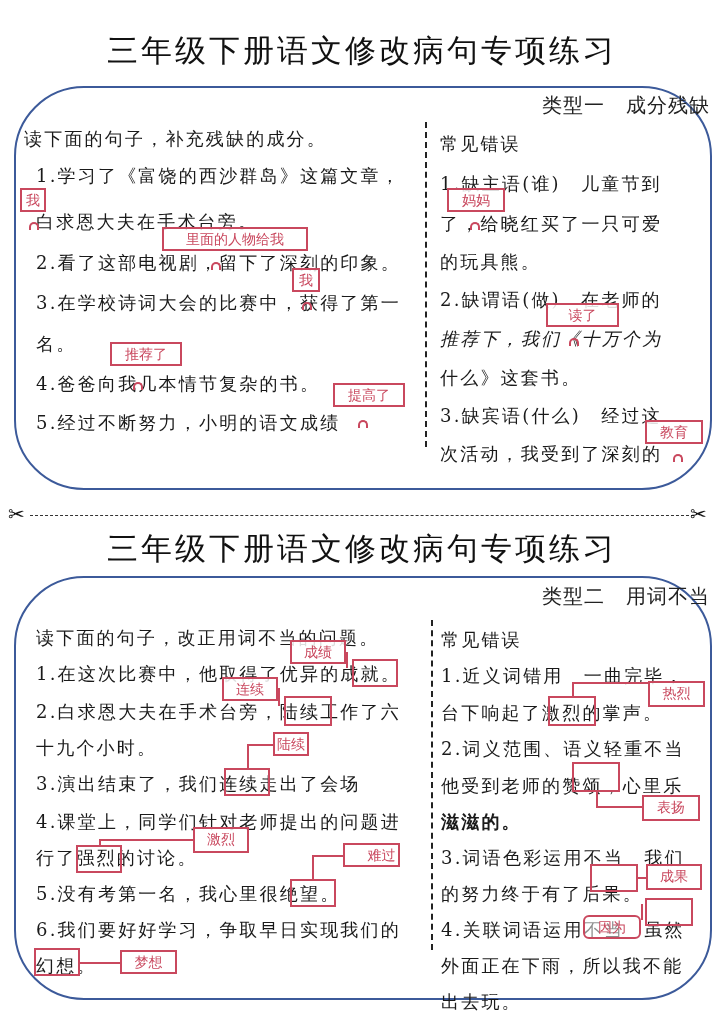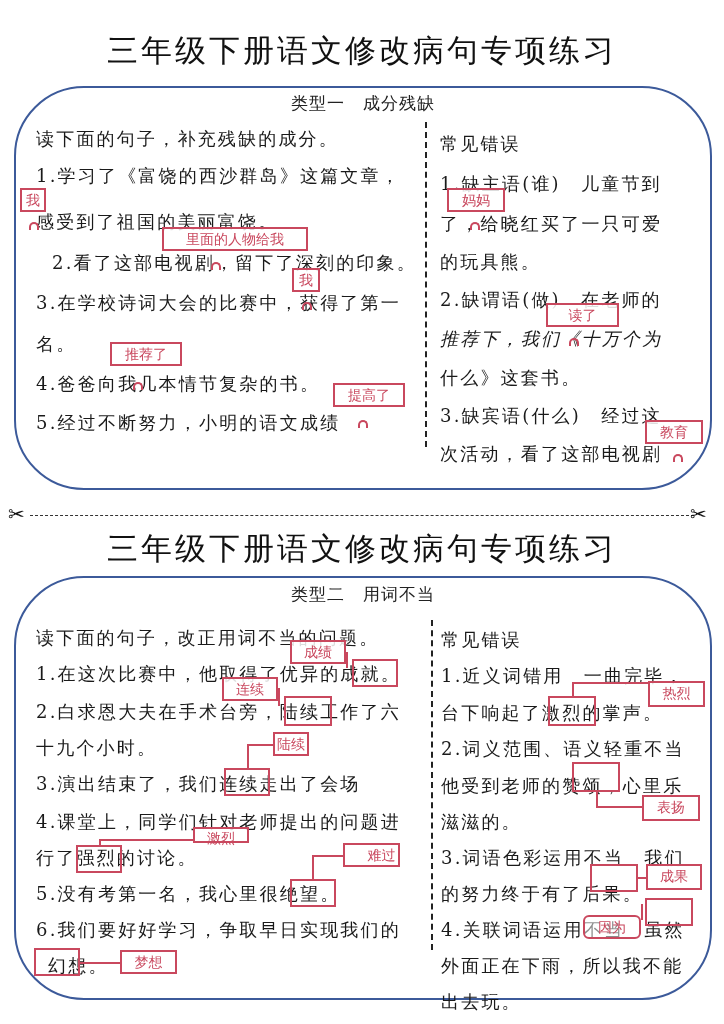--- a/index.html
+++ b/index.html
@@ -2,45 +2,45 @@
 <html><head>
 <meta charset="utf-8">
 <style>
   html, body { margin:0; padding:0; background:#ffffff; }
   body { width:724px; height:1024px; position:relative; overflow:hidden;
          font-family:"DejaVu Serif","Liberation Serif",serif; color:#1a1a1a; }
   .title { position:absolute; left:0; width:724px; text-align:center;
            font-size:31px; letter-spacing:3px; color:#111; }
   .panel { position:absolute; left:14px; width:698px; border:2.5px solid #3c5a9a;
            border-radius:70px 70px 70px 70px; box-sizing:border-box; }
-  .subtitle { position:absolute; left:0; width:100%; text-align:center; font-size:17px; color:#222; letter-spacing:1px; }
+  .subtitle { position:absolute; left:0; width:100%; text-align:right; font-size:20px; color:#222; letter-spacing:1px; }
   .divider { position:absolute; border-left:2px dashed #222; }
   .line { position:absolute; font-size:18px; letter-spacing:2.2px; white-space:nowrap; color:#1a1a1a; }
   .ann { position:absolute; border:2px solid #c9485e; color:#c9485e; font-size:14px;
          background:rgba(255,255,255,0.85); text-align:center; box-sizing:border-box; line-height:20px; white-space:nowrap; }
   .box { position:absolute; border:2px solid #c9485e; box-sizing:border-box; }
   .conn { position:absolute; background:#c9485e; }
   .caret { position:absolute; width:10px; height:8px; border:2px solid #c9485e; border-bottom:none; border-radius:6px 6px 0 0; box-sizing:border-box; }
   .cutline { position:absolute; left:30px; width:664px; top:515px; border-top:1.5px dashed #333; }
   .scissors { position:absolute; font-size:20px; color:#111; top:502px; }
 </style>
 </head>
 <body>
 
 <div class="title" style="top:30px;">三年级下册语文修改病句专项练习</div>
 
 <div class="panel" style="top:86px;height:404px;">
   <div class="subtitle" style="top:4px;">类型一　成分残缺</div>
 </div>
 <div class="divider" style="left:425px;top:122px;height:325px;"></div>
 
-<div class="line" style="left:36px;top:127px;">读下面的句子，补充残缺的成分。</div>
+<div class="line" style="left:24px;top:127px;">读下面的句子，补充残缺的成分。</div>
 <div class="line" style="left:36px;top:164px;text-align:right;">1.学习了《富饶的西沙群岛》这篇文章，</div>
-<div class="line" style="left:36px;top:210px;">感受到了祖国的美丽富饶。</div>
-<div class="line" style="left:52px;top:251px;">2.看了这部电视剧，留下了深刻的印象。</div>
+<div class="line" style="left:36px;top:210px;">白求恩大夫在手术台旁。</div>
+<div class="line" style="left:36px;top:251px;">2.看了这部电视剧，留下了深刻的印象。</div>
 <div class="line" style="left:36px;top:291px;">3.在学校诗词大会的比赛中，获得了第一</div>
 <div class="line" style="left:36px;top:332px;">名。</div>
 <div class="line" style="left:36px;top:372px;">4.爸爸向我几本情节复杂的书。</div>
 <div class="line" style="left:36px;top:411px;">5.经过不断努力，小明的语文成绩</div>
 
 <div class="ann" style="left:20px;top:188px;width:26px;height:24px;">我</div>
 <div class="caret" style="left:29px;top:222px;"></div>
 <div class="ann" style="left:162px;top:227px;width:146px;height:24px;">里面的人物给我</div>
 <div class="caret" style="left:211px;top:262px;"></div>
 <div class="ann" style="left:292px;top:268px;width:28px;height:24px;">我</div>
@@ -51,21 +51,21 @@
 <div class="caret" style="left:358px;top:420px;"></div>
 
 <div class="line" style="left:440px;top:132px;">常见错误</div>
 <div class="line" style="left:440px;top:172px;">1.缺主语(谁)　儿童节到</div>
 <div class="line" style="left:440px;top:212px;">了，给晓红买了一只可爱</div>
 <div class="line" style="left:440px;top:250px;">的玩具熊。</div>
 <div class="line" style="left:440px;top:288px;">2.缺谓语(做)　在老师的</div>
 <div class="line" style="left:440px;top:327px;font-style:italic;">推荐下，我们《十万个为</div>
 <div class="line" style="left:440px;top:366px;">什么》这套书。</div>
 <div class="line" style="left:440px;top:404px;">3.缺宾语(什么)　经过这</div>
-<div class="line" style="left:440px;top:442px;">次活动，看了这部电视剧</div>
+<div class="line" style="left:440px;top:442px;">次活动，我受到了深刻的</div>
 
 <div class="ann" style="left:447px;top:188px;width:58px;height:24px;">妈妈</div>
 <div class="caret" style="left:470px;top:222px;"></div>
 <div class="ann" style="left:546px;top:303px;width:73px;height:24px;">读了</div>
 <div class="caret" style="left:569px;top:338px;"></div>
 <div class="ann" style="left:645px;top:420px;width:58px;height:24px;">教育</div>
 <div class="caret" style="left:673px;top:454px;"></div>
 
 <div class="scissors" style="left:8px;">✂</div>
 <div class="cutline"></div>
@@ -80,55 +80,55 @@
 
 <div class="line" style="left:36px;top:626px;">读下面的句子，改正用词不当的问题。</div>
 <div class="line" style="left:36px;top:662px;">1.在这次比赛中，他取得了优异的成就。</div>
 <div class="line" style="left:36px;top:700px;">2.白求恩大夫在手术台旁，陆续工作了六</div>
 <div class="line" style="left:36px;top:736px;">十九个小时。</div>
 <div class="line" style="left:36px;top:772px;">3.演出结束了，我们连续走出了会场</div>
 <div class="line" style="left:36px;top:810px;">4.课堂上，同学们针对老师提出的问题进</div>
 <div class="line" style="left:36px;top:846px;">行了强烈的讨论。</div>
 <div class="line" style="left:36px;top:882px;">5.没有考第一名，我心里很绝望。</div>
 <div class="line" style="left:36px;top:918px;">6.我们要好好学习，争取早日实现我们的</div>
-<div class="line" style="left:36px;top:954px;padding-left:12px;">幻想。</div>
+<div class="line" style="left:36px;top:954px;">幻想。</div>
 
 <div class="ann" style="left:290px;top:640px;width:56px;height:24px;">成绩</div>
 <div class="conn" style="left:346px;top:652px;width:2px;height:16px;"></div>
 <div class="box" style="left:352px;top:659px;width:46px;height:28px;"></div>
 
 <div class="ann" style="left:222px;top:677px;width:56px;height:24px;">连续</div>
 <div class="conn" style="left:278px;top:688px;width:2px;height:18px;"></div>
 <div class="box" style="left:284px;top:696px;width:48px;height:30px;"></div>
 
 <div class="ann" style="left:273px;top:732px;width:36px;height:24px;text-align:center;">陆续</div>
 <div class="conn" style="left:247px;top:744px;width:26px;height:2px;"></div>
 <div class="conn" style="left:247px;top:744px;width:2px;height:24px;"></div>
 <div class="box" style="left:224px;top:768px;width:46px;height:28px;"></div>
 
-<div class="ann" style="left:193px;top:827px;width:56px;height:16px;font-family:Liberation Mono, monospace;">激烈</div>
+<div class="ann" style="left:193px;top:827px;width:56px;height:26px;">激烈</div>
 <div class="conn" style="left:99px;top:839px;width:94px;height:2px;"></div>
 <div class="conn" style="left:99px;top:839px;width:2px;height:6px;"></div>
 <div class="box" style="left:76px;top:845px;width:46px;height:28px;"></div>
 
 <div class="ann" style="left:343px;top:843px;width:57px;height:24px;padding-left:20px;">难过</div>
 <div class="conn" style="left:312px;top:855px;width:31px;height:2px;"></div>
 <div class="conn" style="left:312px;top:855px;width:2px;height:24px;"></div>
 <div class="box" style="left:290px;top:879px;width:46px;height:28px;"></div>
 
 <div class="box" style="left:34px;top:948px;width:46px;height:28px;"></div>
 <div class="conn" style="left:80px;top:962px;width:40px;height:2px;"></div>
 <div class="ann" style="left:120px;top:950px;width:57px;height:24px;">梦想</div>
 
 <div class="line" style="left:441px;top:628px;">常见错误</div>
 <div class="line" style="left:441px;top:664px;">1.近义词错用　一曲完毕，</div>
 <div class="line" style="left:441px;top:701px;">台下响起了激烈的掌声。</div>
 <div class="line" style="left:441px;top:737px;">2.词义范围、语义轻重不当</div>
 <div class="line" style="left:441px;top:774px;">他受到老师的赞颂，心里乐</div>
-<div class="line" style="left:441px;top:810px;">滋滋的。</div>
+<div class="line" style="left:441px;top:810px;font-weight:bold;">滋滋的。</div>
 <div class="line" style="left:441px;top:846px;">3.词语色彩运用不当　我们</div>
 <div class="line" style="left:441px;top:882px;">的努力终于有了后果。</div>
 <div class="line" style="left:441px;top:918px;">4.关联词语运用不当　虽然</div>
 <div class="line" style="left:441px;top:954px;">外面正在下雨，所以我不能</div>
 <div class="line" style="left:441px;top:990px;">出去玩。</div>
 
 <div class="box" style="left:548px;top:696px;width:48px;height:30px;"></div>
 <div class="conn" style="left:572px;top:682px;width:2px;height:14px;"></div>
 <div class="conn" style="left:572px;top:682px;width:76px;height:2px;"></div>
 <div class="ann" style="left:648px;top:681px;width:57px;height:26px;">热烈</div>

